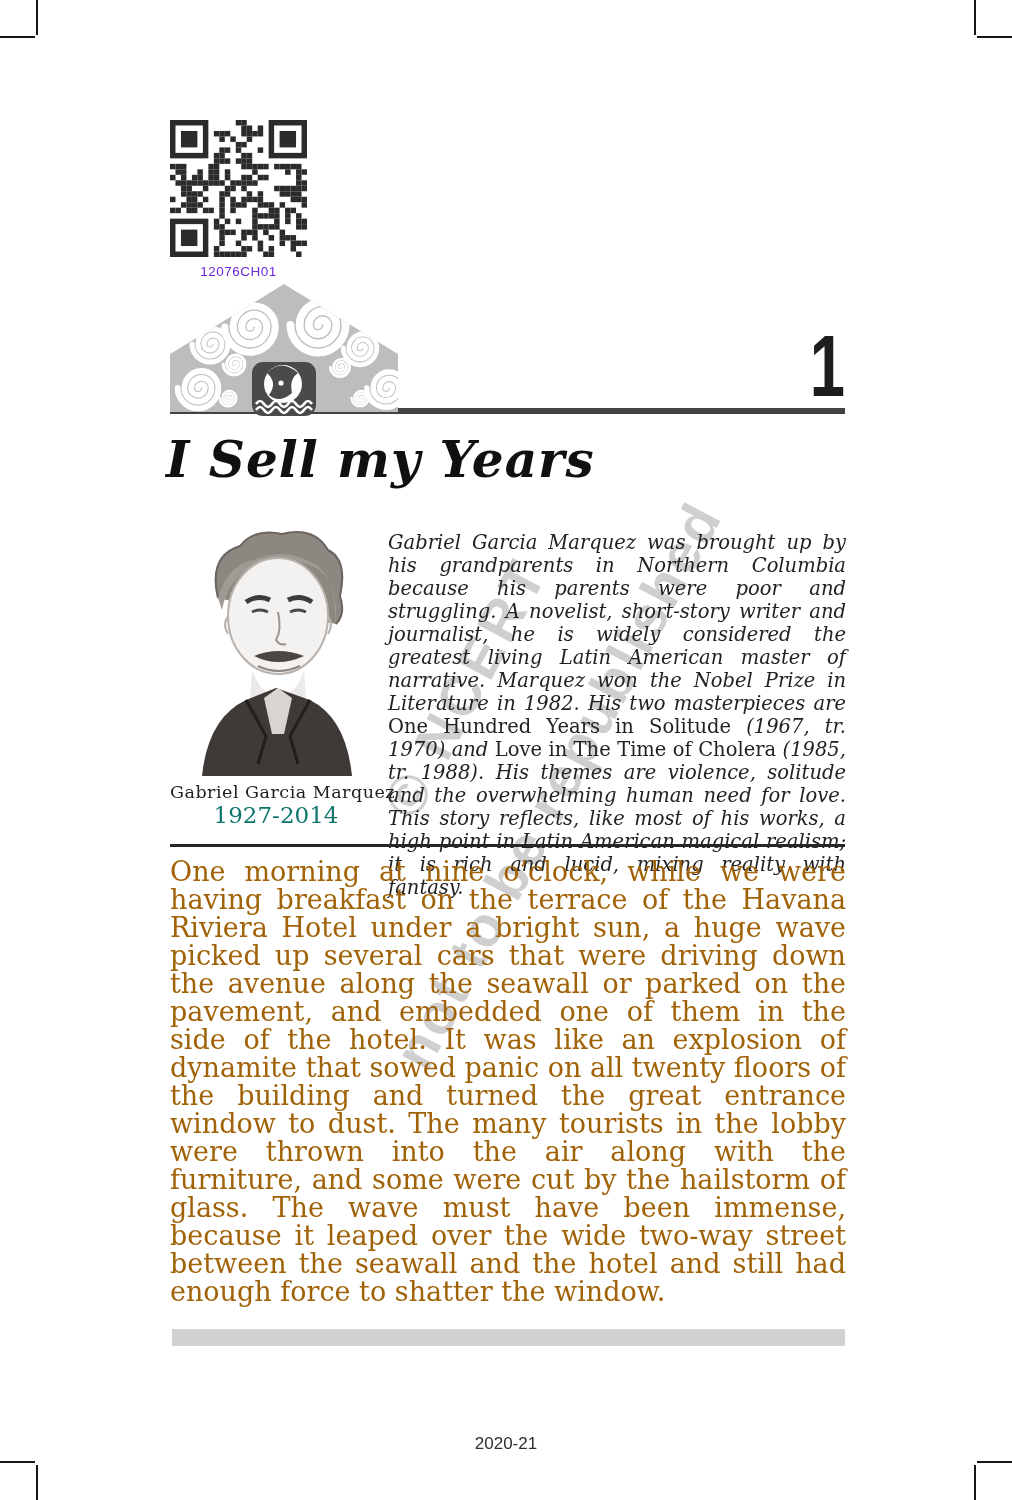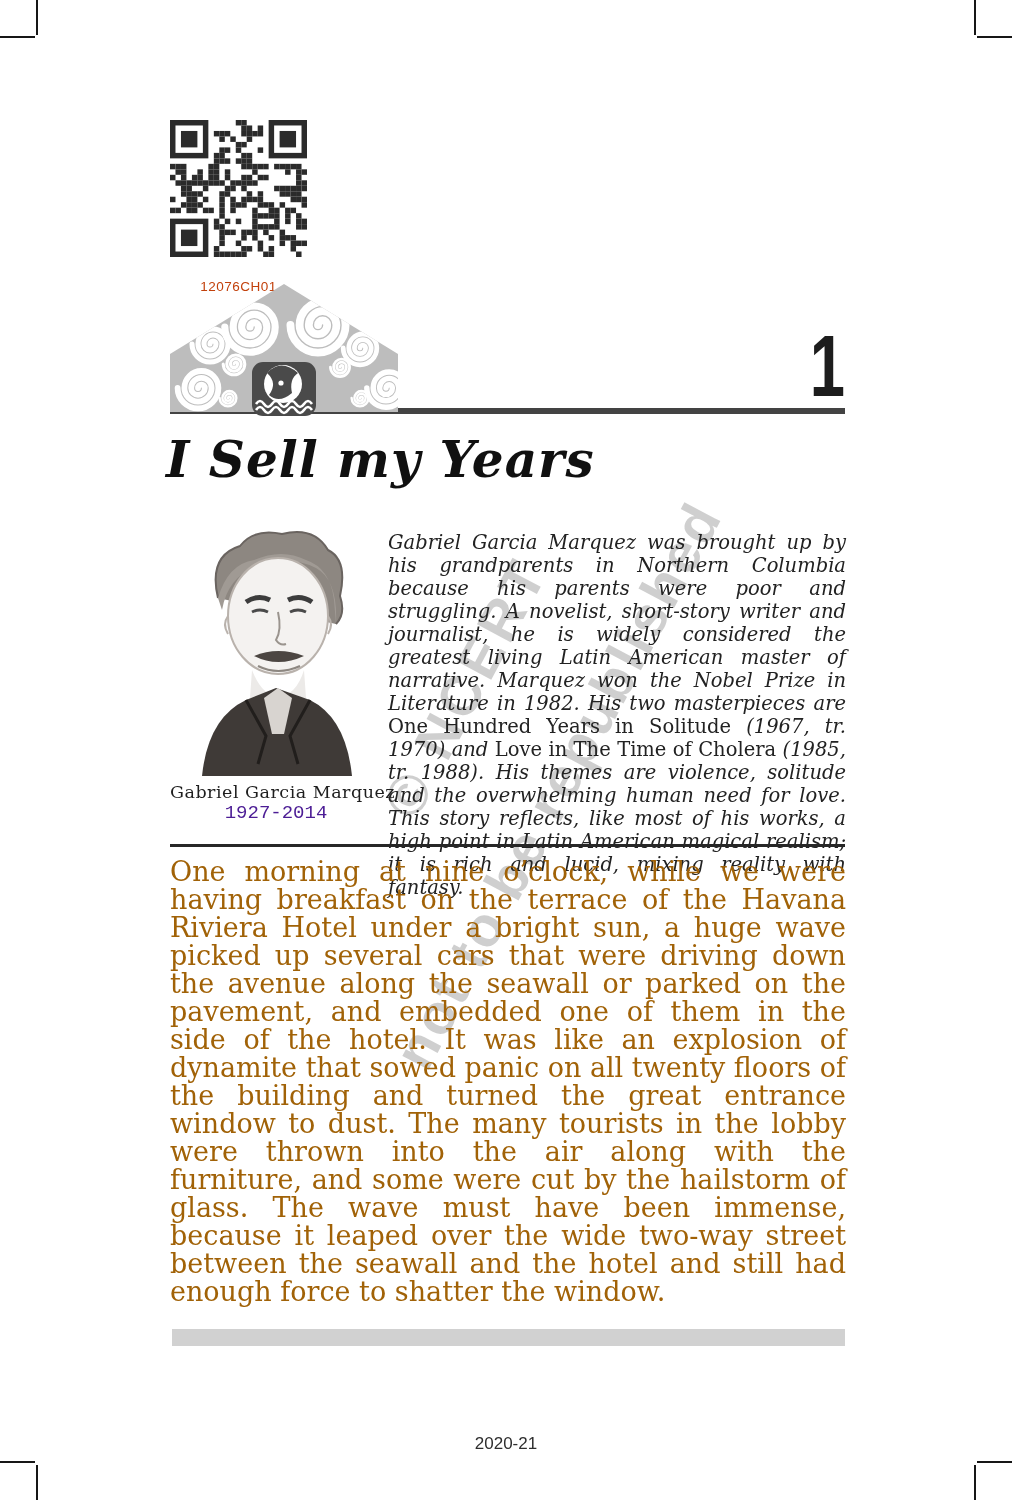--- a/index.html
+++ b/index.html
@@ -16,36 +16,36 @@
   .crop { position:absolute; background:#161616; }
   
   .watermark { position:absolute; z-index:1; color:rgba(110,110,110,0.33);
     font-family:"Liberation Sans", sans-serif; font-weight:bold; white-space:nowrap;
     text-align:center; pointer-events:none; }
   .wm1 { left:265px; top:655px; width:400px; font-size:56px; letter-spacing:5px; transform:rotate(-62deg); }
   .wm2 { left:245px; top:758px; width:620px; font-size:56px; letter-spacing:3px; transform:rotate(-62deg); }
   .content { position:absolute; inset:0; z-index:2; }
   
   .qr-wrap { position:absolute; left:170px; top:120px; width:137px; }
-  .qr-label { margin-top:18px; text-align:center; font-family:"Liberation Sans", sans-serif;
-    font-size:13.5px; color:#c2410c; letter-spacing:0.5px; }
+  .qr-label { margin-top:3px; text-align:center; font-family:"Liberation Sans", sans-serif;
+    font-size:13.5px; color:#6d28d9; letter-spacing:0.5px; }
   
   .chapter-rule { position:absolute; left:170px; top:408px; width:675px; height:6px; background:#434343; }
   .house { position:absolute; left:168px; top:280px; }
   .chapter-num { position:absolute; left:745px; top:322px; width:100px; height:88px;
     text-align:right; font-family:"Liberation Sans", sans-serif; font-weight:bold;
     font-size:88px; line-height:88px; color:#1d1d1d; transform:scaleX(0.72); transform-origin:right bottom; }
   
   .title { position:absolute; left:166px; top:430px; font-style:italic; font-weight:bold;
     font-size:50px; letter-spacing:1px; color:#101010; }
   
   .portrait-col { position:absolute; left:170px; top:520px; width:212px; text-align:center; }
   .portrait { display:block; margin:0 auto; }
   .caption-name { margin-top:6px; font-size:17.5px; color:#1e1e1e; letter-spacing:0.5px; white-space:nowrap; }
-  .caption-years { font-size:19px; color:#4c1d95;font-family:Liberation Mono, monospace; }
+  .caption-years { font-size:23px; color:#0f766e; }
   .bio { position:absolute; left:388px; top:531px; width:458px;
     font-size:19.5px; line-height:23px; text-align:justify; color:#222; }
   .bio .italic { font-style:italic; }
   .bio .roman { font-style:normal; }
   
   .divider { position:absolute; left:170px; top:844px; width:675px; height:3px; background:#272727; }
   .body-text { position:absolute; left:170px; top:858px; width:676px;
     font-size:27px; line-height:28px; text-align:justify; color:#a16207; }
   .body-text p.indent { text-indent:48px; }
   

